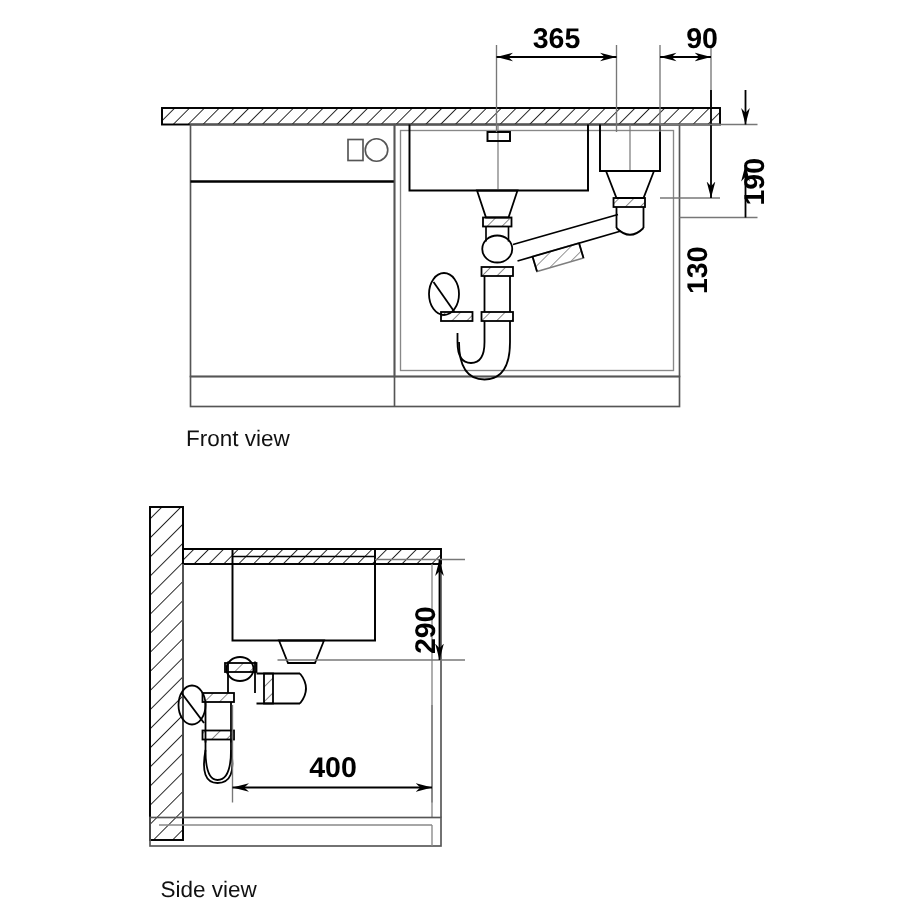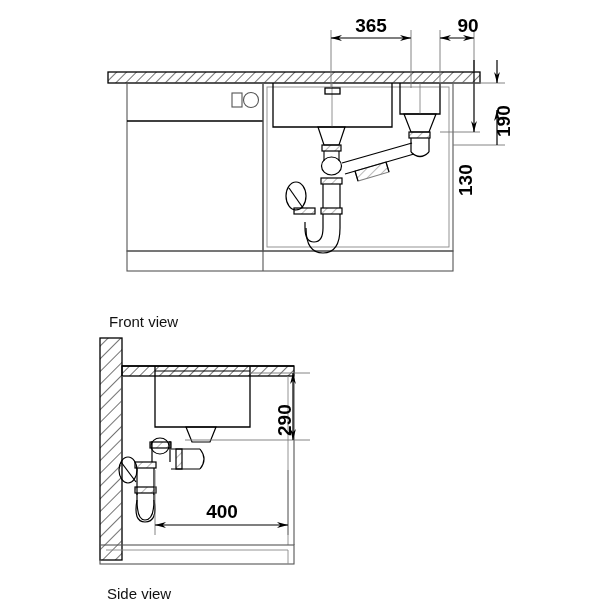--- a/index.html
+++ b/index.html
@@ -222,17 +222,17 @@
     </g>
   </g>
 </svg>
 
 <div class="vlabel" style="left:455px;top:196px;transform:rotate(-90deg);transform-origin:left top;">130</div>
 
 <div class="vlabel" style="left:493px;top:137px;transform:rotate(-90deg);transform-origin:left top;">190</div>
 
 <div class="vlabel" style="left:274px;top:436px;transform:rotate(-90deg);transform-origin:left top;">290</div>
 
-<div class="viewlabel" style="left:109px;top:284px;margin-top:29px;">Front view</div>
+<div class="viewlabel" style="left:124px;top:284px;">Front view</div>
 
 <div class="viewlabel" style="left:107px;top:573px;margin-top:12px;">Side view</div>
 
 </div>
 
 </body></html>

